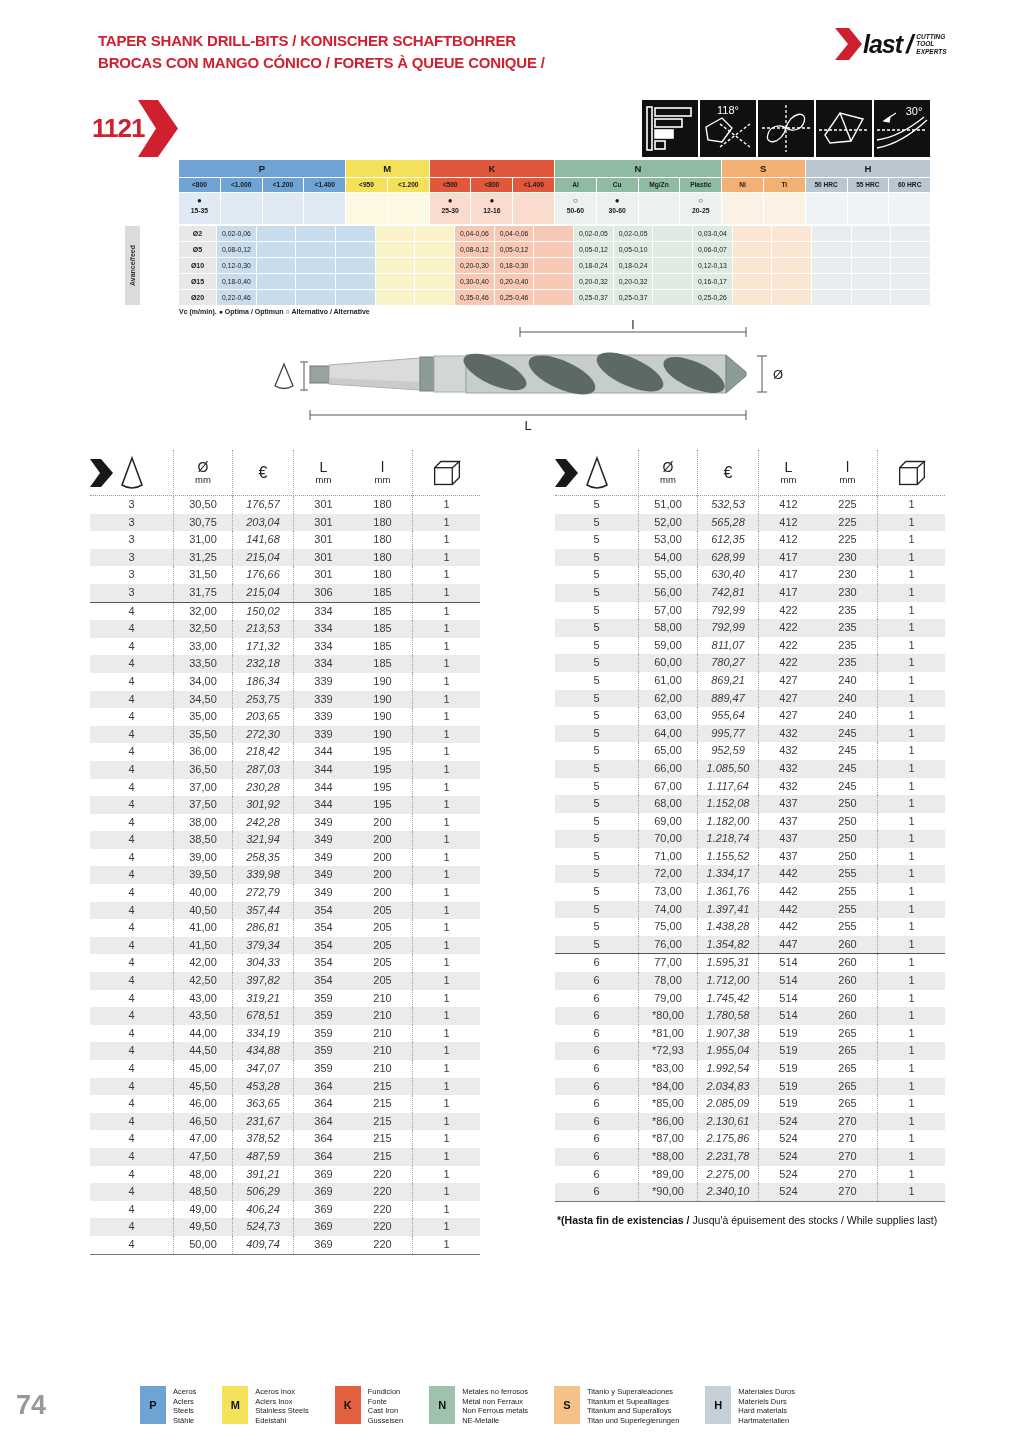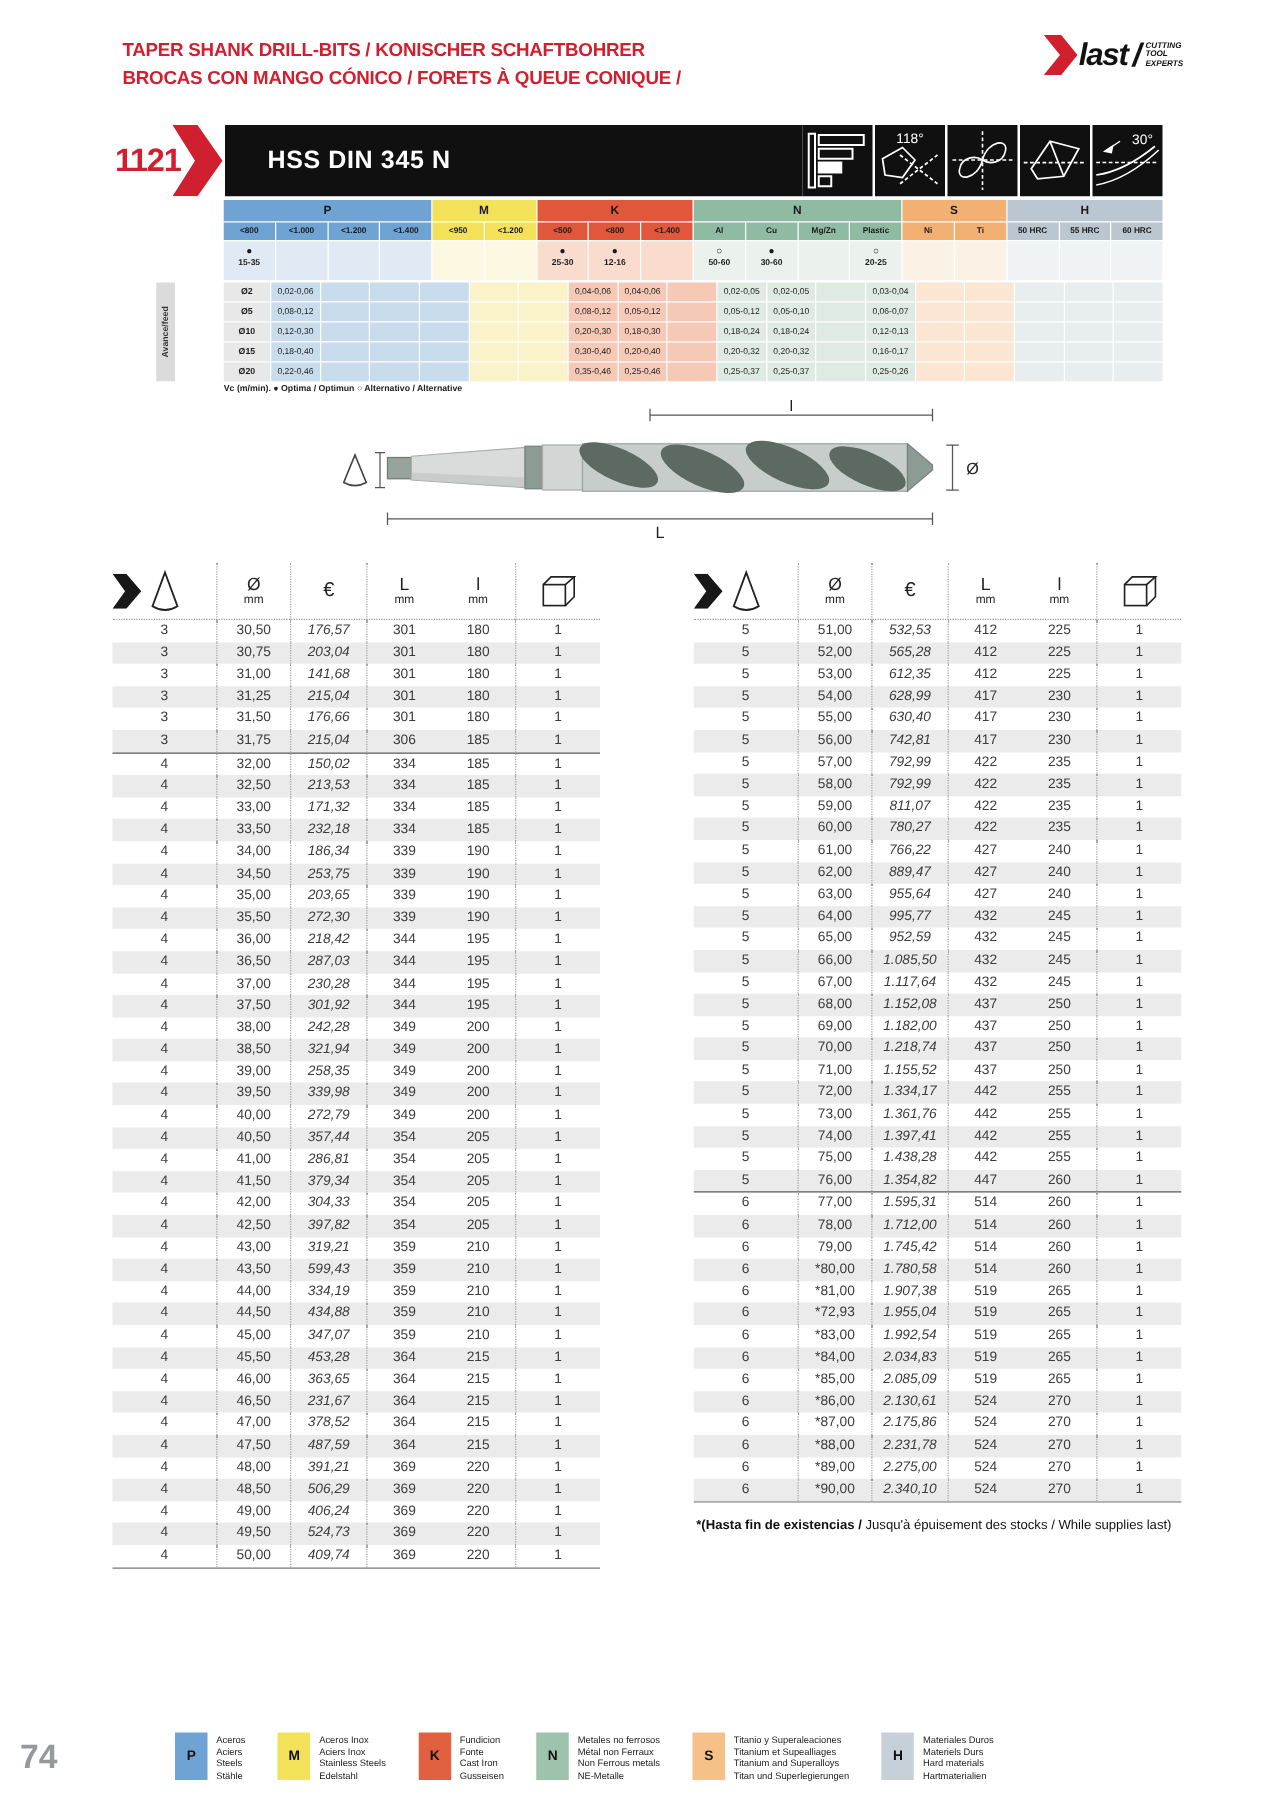--- a/index.html
+++ b/index.html
@@ -92,23 +92,20 @@
     <div>TOOL</div>
     <div>EXPERTS</div>
   </span>
 </div>
 
 <div class="pbar">
   <div class="pcode">1121</div>
   <svg class="pchev" width="42" height="57" viewBox="0 0 42 57">
     <polygon points="0,0 20,0 40,28.5 20,57 0,57 18,28.5" fill="#d01f2f"></polygon>
   </svg>
-  <div class="pblack">
-    <span class="pname">HSS DIN 345 N</span>
-  </div>
   <div class="picons">
     <svg class="pic" viewBox="0 0 56 57">
       <g stroke="#fff" stroke-width="1.6" fill="none">
         <rect x="5" y="7" width="5" height="43"></rect>
         <rect x="13" y="8" width="36" height="8"></rect>
         <rect x="13" y="19" width="27" height="8"></rect>
         <rect x="13" y="30" width="18" height="8" fill="#fff"></rect>
         <rect x="13" y="41" width="10" height="8"></rect>
       </g>
     </svg>
@@ -676,21 +673,21 @@
         <div class="cc c0">4</div>
         <div class="cc c1 sep">43,00</div>
         <div class="cc c2 sep price">319,21</div>
         <div class="cc c3 sep">359</div>
         <div class="cc c4">210</div>
         <div class="cc c5 sep">1</div>
       </div>
       <div class="cat-row stripe">
         <div class="cc c0">4</div>
         <div class="cc c1 sep">43,50</div>
-        <div class="cc c2 sep price">599,43</div>
+        <div class="cc c2 sep price">678,51</div>
         <div class="cc c3 sep">359</div>
         <div class="cc c4">210</div>
         <div class="cc c5 sep">1</div>
       </div>
       <div class="cat-row">
         <div class="cc c0">4</div>
         <div class="cc c1 sep">44,00</div>
         <div class="cc c2 sep price">334,19</div>
         <div class="cc c3 sep">359</div>
         <div class="cc c4">210</div>
@@ -907,21 +904,21 @@
         <div class="cc c0">5</div>
         <div class="cc c1 sep">60,00</div>
         <div class="cc c2 sep price">780,27</div>
         <div class="cc c3 sep">422</div>
         <div class="cc c4">235</div>
         <div class="cc c5 sep">1</div>
       </div>
       <div class="cat-row">
         <div class="cc c0">5</div>
         <div class="cc c1 sep">61,00</div>
-        <div class="cc c2 sep price">766,22</div>
+        <div class="cc c2 sep price">869,21</div>
         <div class="cc c3 sep">427</div>
         <div class="cc c4">240</div>
         <div class="cc c5 sep">1</div>
       </div>
       <div class="cat-row stripe">
         <div class="cc c0">5</div>
         <div class="cc c1 sep">62,00</div>
         <div class="cc c2 sep price">889,47</div>
         <div class="cc c3 sep">427</div>
         <div class="cc c4">240</div>

